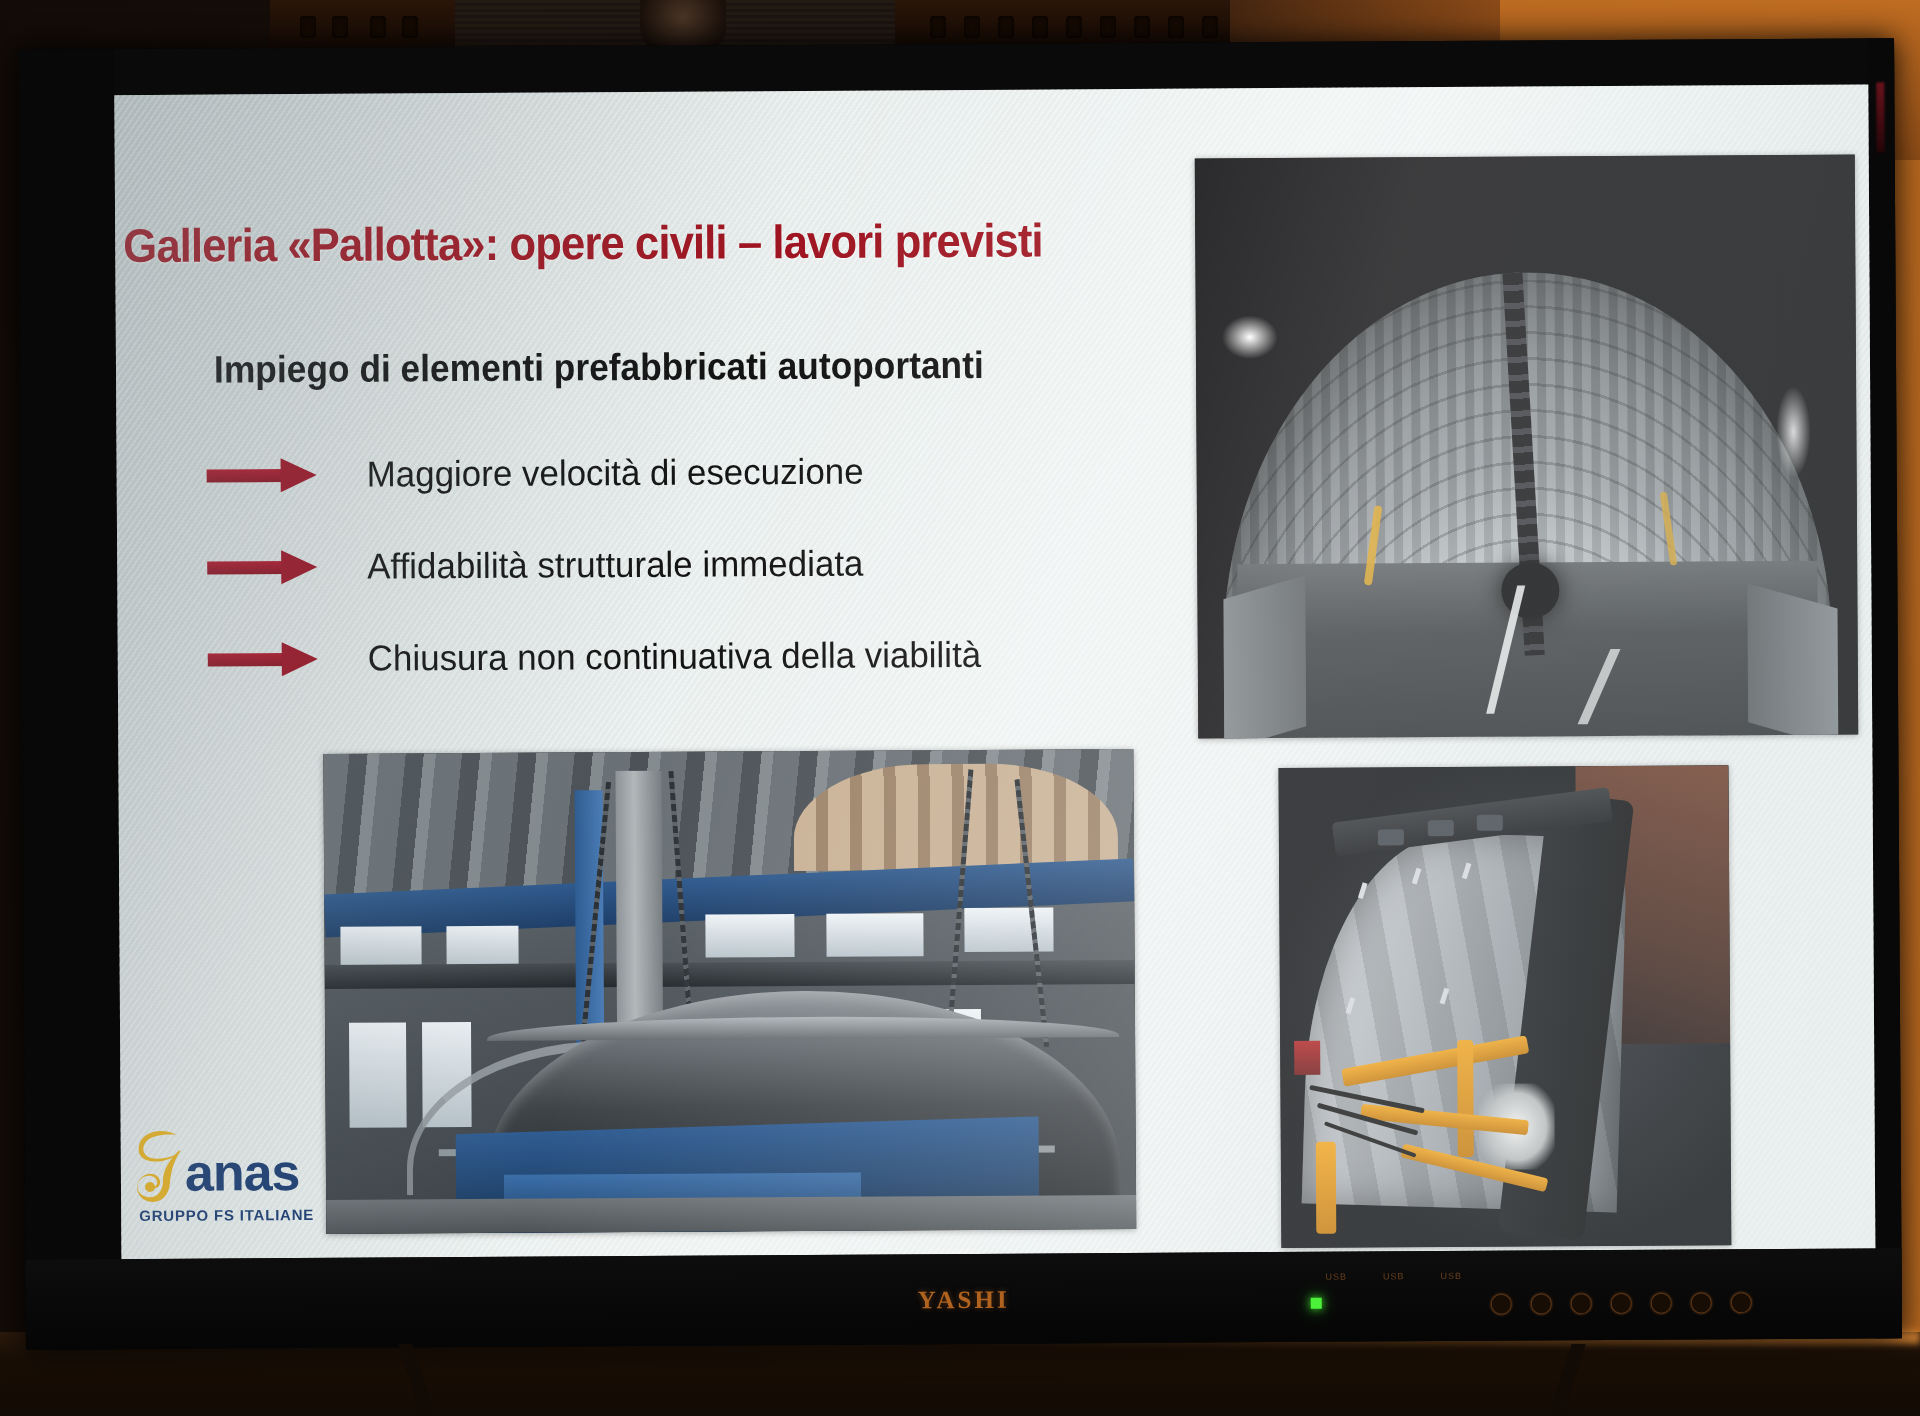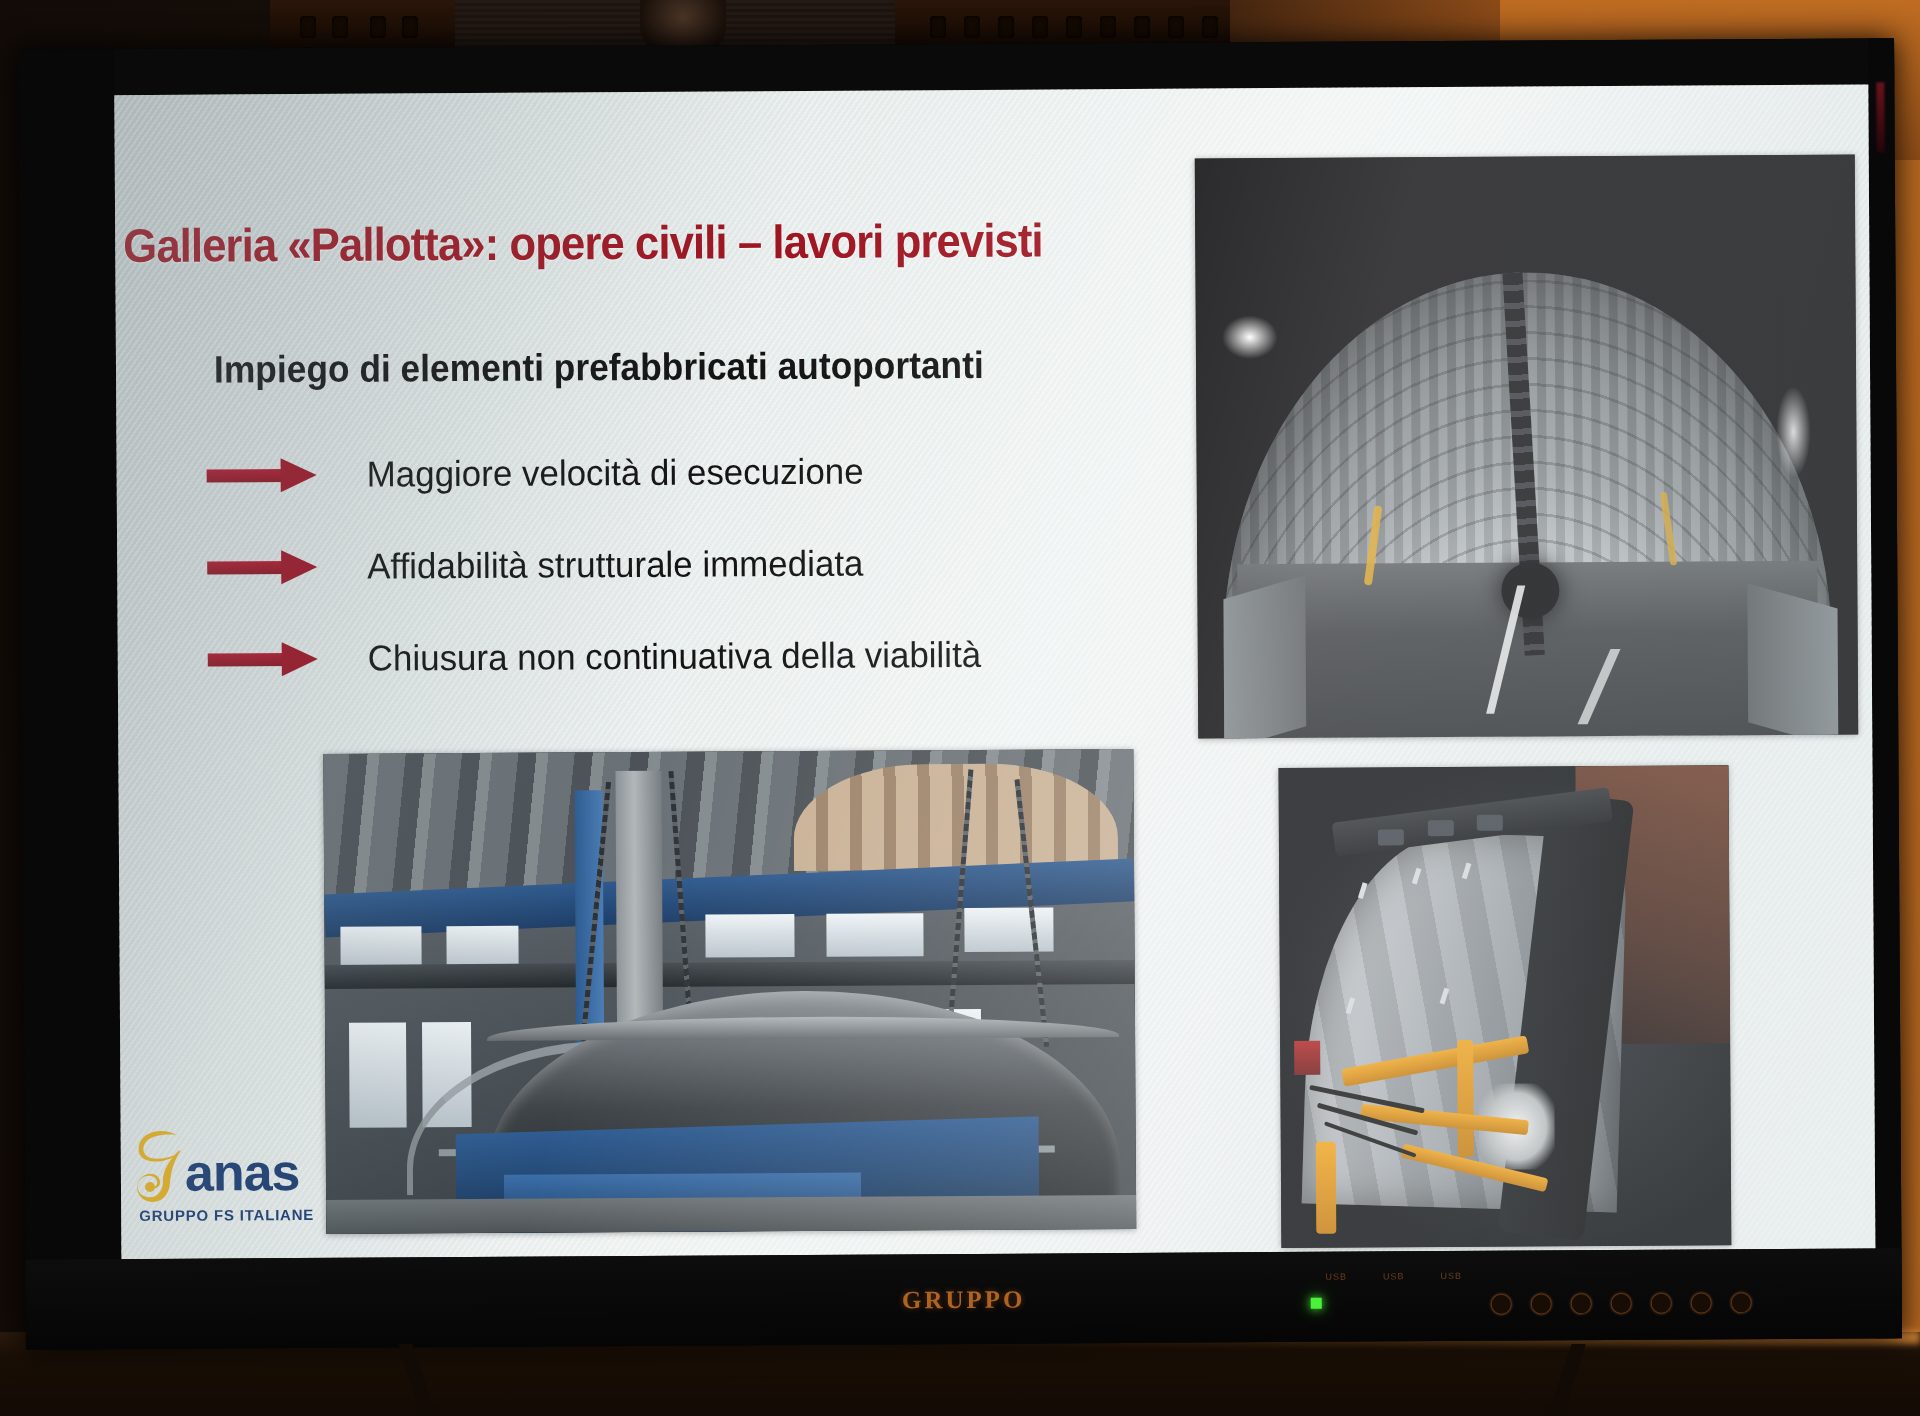--- a/index.html
+++ b/index.html
@@ -351,21 +351,21 @@
         <circle cx="17" cy="60" r="5" fill="#e8b21f"></circle>
       </svg>
       <div class="logo-word">anas</div>
       <div class="logo-sub">GRUPPO FS ITALIANE</div>
     </div>
 
     <div class="sheen"></div>
   </div>
 
   <div class="bezel-bottom">
-    <div class="brand">GRUPPO</div>
+    <div class="brand">YASHI</div>
     <div class="usb-row">
       <span class="usb-lbl">USB</span>
       <span class="usb-lbl">USB</span>
       <span class="usb-lbl">USB</span>
     </div>
     <div class="pwr-led"></div>
     <div class="osd-row">
       <span class="osd-btn"></span>
       <span class="osd-btn"></span>
       <span class="osd-btn"></span>

